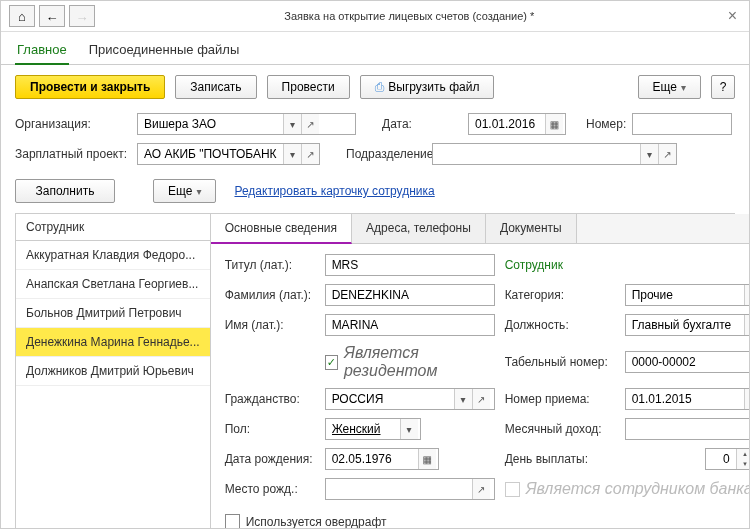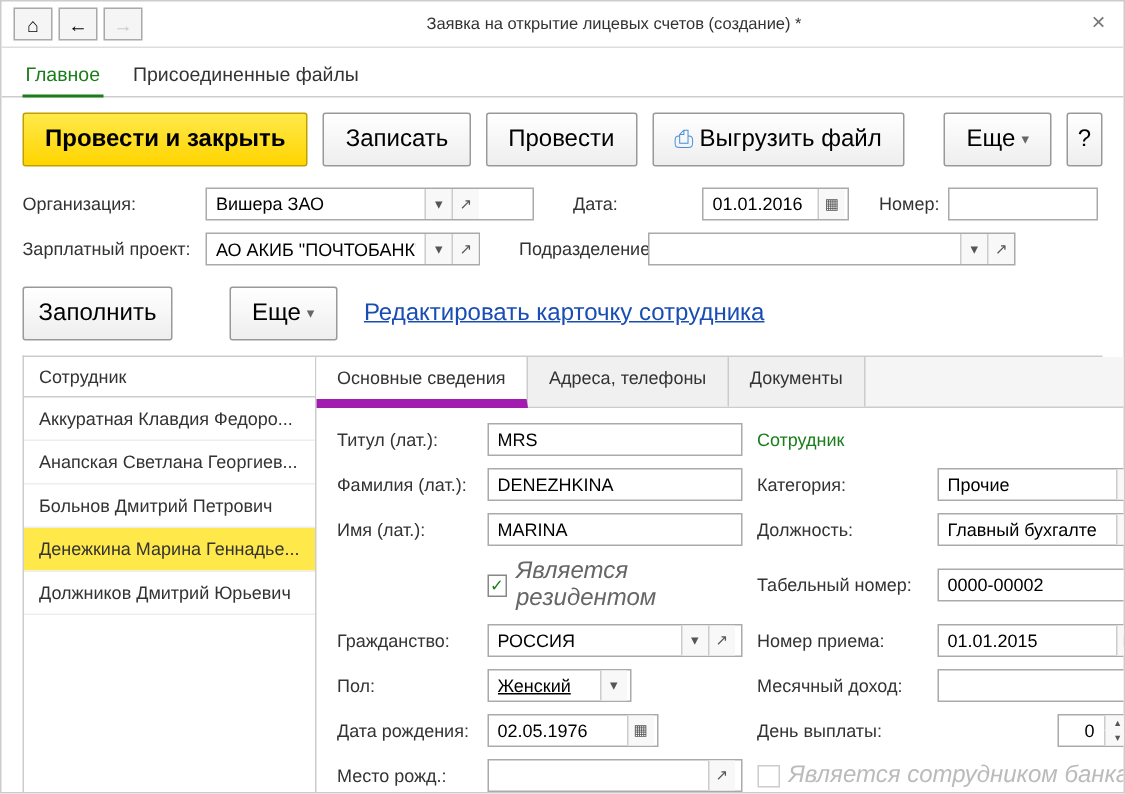--- a/index.html
+++ b/index.html
@@ -66,23 +66,23 @@
   display: flex;
   align-items: center;
   padding: 10px 14px;
   gap: 10px;
 }
 .btn {
   border: 1px solid #999;
   background: linear-gradient(#fff, #eee);
   padding: 4px 14px;
   cursor: pointer;
-  font-size: 16px;
+  font-size: 12px;
   border-radius: 2px;
-  height: 36px;
+  height: 24px;
   display: inline-flex;
   align-items: center;
 }
 .btn.yellow {
   background: linear-gradient(#ffe94a, #ffd500);
   border-color: #c0a000;
   font-weight: bold;
 }
 .btn.dropdown::after {
   content: " ▾";
@@ -119,21 +119,21 @@
   border-left: 1px solid #ccc;
   background: #f8f8f8;
   width: 18px;
   cursor: pointer;
   font-size: 10px;
   color: #555;
   display: flex;
   align-items: center;
   justify-content: center;
 }
-.link { color: #1a4db3; text-decoration: underline; cursor: pointer; font-size: 16px; }
+.link { color: #1a4db3; text-decoration: underline; cursor: pointer; font-size: 12px; }
 .main-area {
   display: flex;
   margin: 6px 14px 0 14px;
   border: 1px solid #ccc;
   border-right: none;
   height: 338px;
 }
 .emp-list {
   width: 210px;
   border-right: 1px solid #ccc;
@@ -170,21 +170,21 @@
 }
 .detail-tab {
   padding: 7px 14px;
   border-right: 1px solid #ccc;
   cursor: pointer;
   font-size: 12px;
   background: #f0f0f0;
 }
 .detail-tab.active {
   background: #fff;
-  border-bottom: 6px solid #a21caf;
+  border-bottom: 2px solid #a21caf;
   margin-bottom: -1px;
 }
 .detail-body {
   padding: 10px 14px;
   flex: 1;
 }
 .detail-grid {
   display: grid;
   grid-template-columns: 90px 170px 110px 140px;
   gap: 8px 10px;

